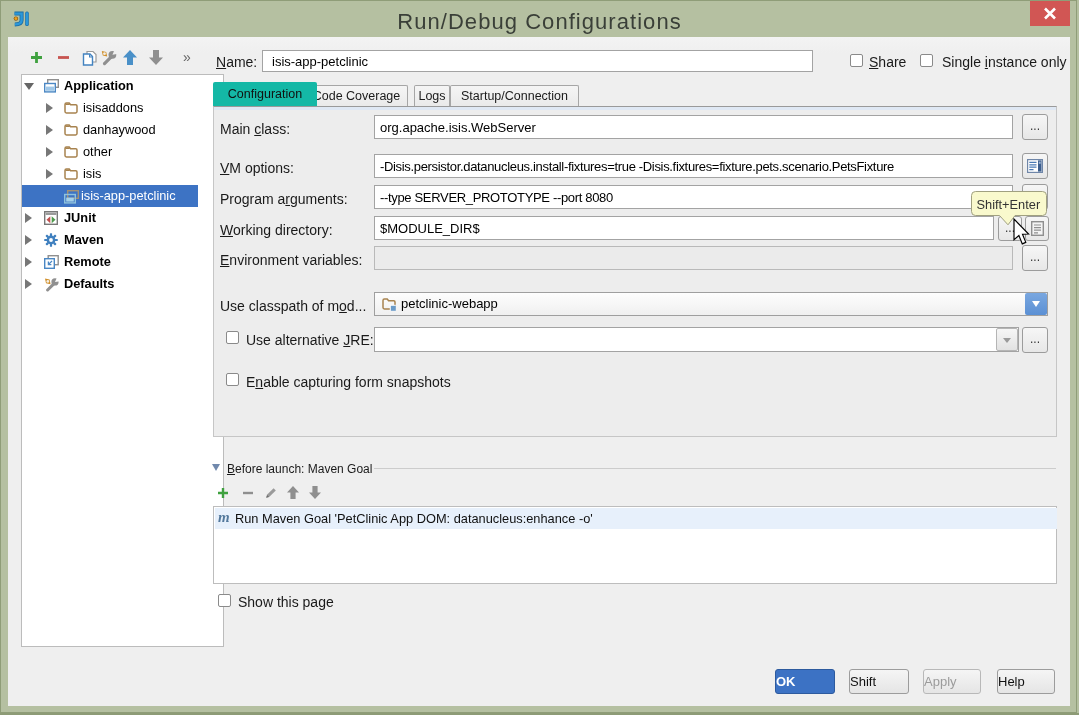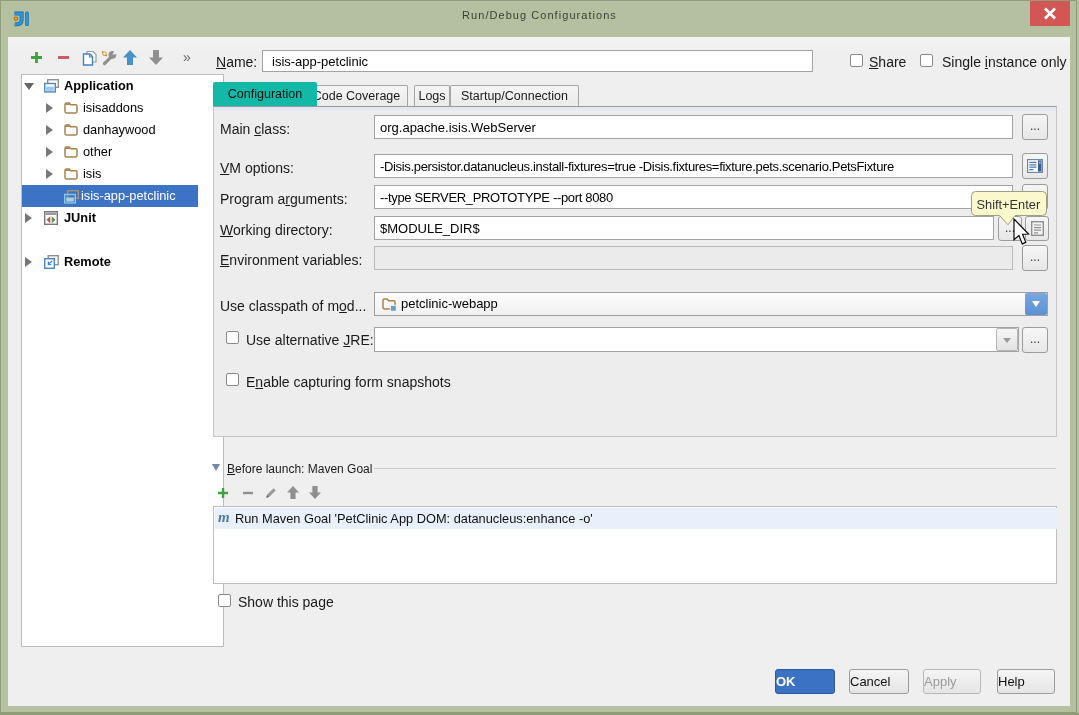--- a/index.html
+++ b/index.html
@@ -1,21 +1,21 @@
 <!DOCTYPE html>
 <html><head>
 <meta charset="utf-8">
 <style>
 * { margin:0; padding:0; box-sizing:border-box; }
 html,body { width:1079px; height:715px; overflow:hidden; }
 body { font-family:"Liberation Sans",sans-serif; background:#b5c0a1; position:relative; }
 .abs { position:absolute; }
 
 #titlebar { left:0; top:0; width:1079px; height:37px; background:#b5c0a1; }
-#titletext { left:0; top:9px; width:1079px; text-align:center; font-size:11px; letter-spacing:1.05px; color:#3a3f38; }
+#titletext { left:0; top:9px; width:1079px; text-align:center; font-size:22px; letter-spacing:1.05px; color:#3a3f38; }
 #closebtn { left:1030px; top:1px; width:40px; height:25px; background:#d15654; }
 #content { left:8px; top:37px; width:1062px; height:669px; background:linear-gradient(#f3f3f3,#efefef 16px); }
 
 #treepanel { left:21px; top:74px; width:203px; height:573px; background:#fff; border:1px solid #bcbcbc; }
 .trow { position:absolute; left:0; width:176px; height:22px; line-height:22px; font-size:12.8px; color:#000; }
 .trow .lbl { position:absolute; top:0; white-space:nowrap; }
 .bold { font-weight:bold; }
 .sel { background:#3d73c4; }
 .sel .lbl { color:#fff; }
 .tarr { position:absolute; width:0; height:0; }
@@ -136,28 +136,61 @@
   <div class="trow" style="top:132px">
       <span class="tarr arr-c" style="left:3px;top:6px"></span>
     <svg style="position:absolute;left:22px;top:4px" width="14" height="14" viewBox="0 0 14 14">
         <rect x="0.7" y="0.7" width="12.6" height="12.6" fill="#fff" stroke="#787878" stroke-width="1.4"></rect>
         <rect x="1.6" y="1.6" width="10.8" height="2.4" fill="#9a9a9a"></rect>
         <path d="M6.3,5.2 V12.2 L2.5,8.7 Z" fill="#c0504e"></path>
         <path d="M7.7,5.2 V12.2 L11.5,8.7 Z" fill="#4e9a4e"></path>
       </svg>
     <span class="lbl bold" style="left:42px">JUnit</span>
     </div>
+  <div class="trow" style="top:154px">
+      <span class="tarr arr-c" style="left:3px;top:6px"></span>
+    <svg style="position:absolute;left:22px;top:4px" width="14" height="14" viewBox="0 0 14 14">
+        <g fill="#4080bf">
+          <circle cx="7" cy="7" r="4.4"></circle>
+          <g>
+            <rect x="5.9" y="0.2" width="2.2" height="3" rx="0.6"></rect>
+            <rect x="5.9" y="10.8" width="2.2" height="3" rx="0.6"></rect>
+            <rect x="0.2" y="5.9" width="3" height="2.2" rx="0.6"></rect>
+            <rect x="10.8" y="5.9" width="3" height="2.2" rx="0.6"></rect>
+            <g transform="rotate(45 7 7)">
+              <rect x="5.9" y="0.2" width="2.2" height="3" rx="0.6"></rect>
+              <rect x="5.9" y="10.8" width="2.2" height="3" rx="0.6"></rect>
+              <rect x="0.2" y="5.9" width="3" height="2.2" rx="0.6"></rect>
+              <rect x="10.8" y="5.9" width="3" height="2.2" rx="0.6"></rect>
+            </g>
+          </g>
+        </g>
+        <circle cx="7" cy="7" r="1.9" fill="#fff"></circle>
+      </svg>
+    <span class="lbl bold" style="left:42px">Maven</span>
+    </div>
   <div class="trow" style="top:176px">
       <span class="tarr arr-c" style="left:3px;top:6px"></span>
     <svg style="position:absolute;left:22px;top:4px" width="15" height="14" viewBox="0 0 15 14">
         <rect x="4.2" y="0.7" width="10" height="9" fill="none" stroke="#8f8f8f" stroke-width="1.4"></rect>
         <rect x="0.7" y="3.7" width="9.6" height="9.6" fill="#fff" stroke="#4a87c4" stroke-width="1.4"></rect>
         <path d="M8,6 L4.6,9.4 M4.4,6.6 V9.6 H7.4" fill="none" stroke="#4a87c4" stroke-width="1.3"></path>
       </svg>
     <span class="lbl bold" style="left:42px">Remote</span>
+    </div>
+  <div class="trow" style="top:198px">
+      <span class="tarr arr-c" style="left:3px;top:6px"></span>
+    <svg style="position:absolute;left:22px;top:4px" width="16" height="15" viewBox="0 0 16 15">
+        <path d="M3.6,13 L9.8,6.9" stroke="#909090" stroke-width="3" stroke-linecap="round"></path>
+        <circle cx="11" cy="4.9" r="3.6" fill="#909090"></circle>
+        <path d="M11,4.9 L13.2,0 L16,4.2 Z" fill="#fff"></path>
+        <path d="M1,1.6 l4.6,1 1,4.6 -4.6,-1 z" fill="#d08f2a"></path>
+        <circle cx="3.8" cy="4.4" r="1.4" fill="#f2efe9"></circle>
+      </svg>
+    <span class="lbl bold" style="left:42px">Defaults</span>
     </div>
 </div>
 
 <div class="lab" style="left:216px;top:54px"><u>N</u>ame:</div>
 <div class="fld" style="left:262px;top:50px;width:551px;height:22px;padding-left:9px">isis-app-petclinic</div>
 <div class="cb" style="left:850px;top:54px"></div>
 <div class="lab" style="left:869px;top:54px"><u>S</u>hare</div>
 <div class="cb" style="left:920px;top:54px"></div>
 <div class="lab" style="left:942px;top:54px">Single <u>i</u>nstance only</div>
 
@@ -248,21 +281,21 @@
   </svg>
 <div class="abs" id="blist">
   <div class="abs" style="left:1px;top:1px;width:842px;height:21px;background:#e7f0fb"></div>
   <span class="abs" style="left:4px;top:2px;font-family:'Liberation Serif',serif;font-style:italic;font-weight:bold;font-size:15px;color:#54799c">m</span>
   <span class="abs" style="left:21px;top:4px;font-size:12.8px;color:#111">Run Maven Goal 'PetClinic App DOM: datanucleus:enhance -o'</span>
 </div>
 <div class="cb" style="left:218px;top:594px"></div>
 <div class="lab" style="left:238px;top:594px">Show this page</div>
 
 <div class="pbtn" style="left:775px;top:669px;background:#3c72c4;border-color:#2d5a9e;color:#fff;font-weight:bold">OK</div>
-<div class="pbtn" style="left:849px;top:669px">Cancel</div>
+<div class="pbtn" style="left:849px;top:669px">Shift</div>
 <div class="pbtn" style="left:923px;top:669px;width:58px;color:#9b9b9b;border-color:#b8b8b8">Apply</div>
 <div class="pbtn" style="left:997px;top:669px;width:58px">Help</div>
 
 <svg class="abs" style="left:968px;top:188px" width="82" height="45" viewBox="0 0 82 45">
   <path d="M7.5,3.5 H74.5 Q78.5,3.5 78.5,7.5 V23.5 Q78.5,27.5 74.5,27.5 H47 L40,36.8 L31.5,27.5 H7.5 Q3.5,27.5 3.5,23.5 V7.5 Q3.5,3.5 7.5,3.5 Z" fill="#f9f9cd" stroke="#a0a080" stroke-width="1"></path>
   <text x="8.5" y="20.5" font-family="Liberation Sans, sans-serif" font-size="12.8" fill="#333">Shift+Enter</text>
 </svg>
 
 <svg class="abs" style="left:1013px;top:218px" width="18" height="31" viewBox="0 0 18 31">
   <path d="M1,1 L1,21.8 L5.9,17.5 L9.3,25.9 L12.8,24.4 L9.5,16.3 L15.6,16 Z" fill="#fff" stroke="#000" stroke-width="1.15"></path>

